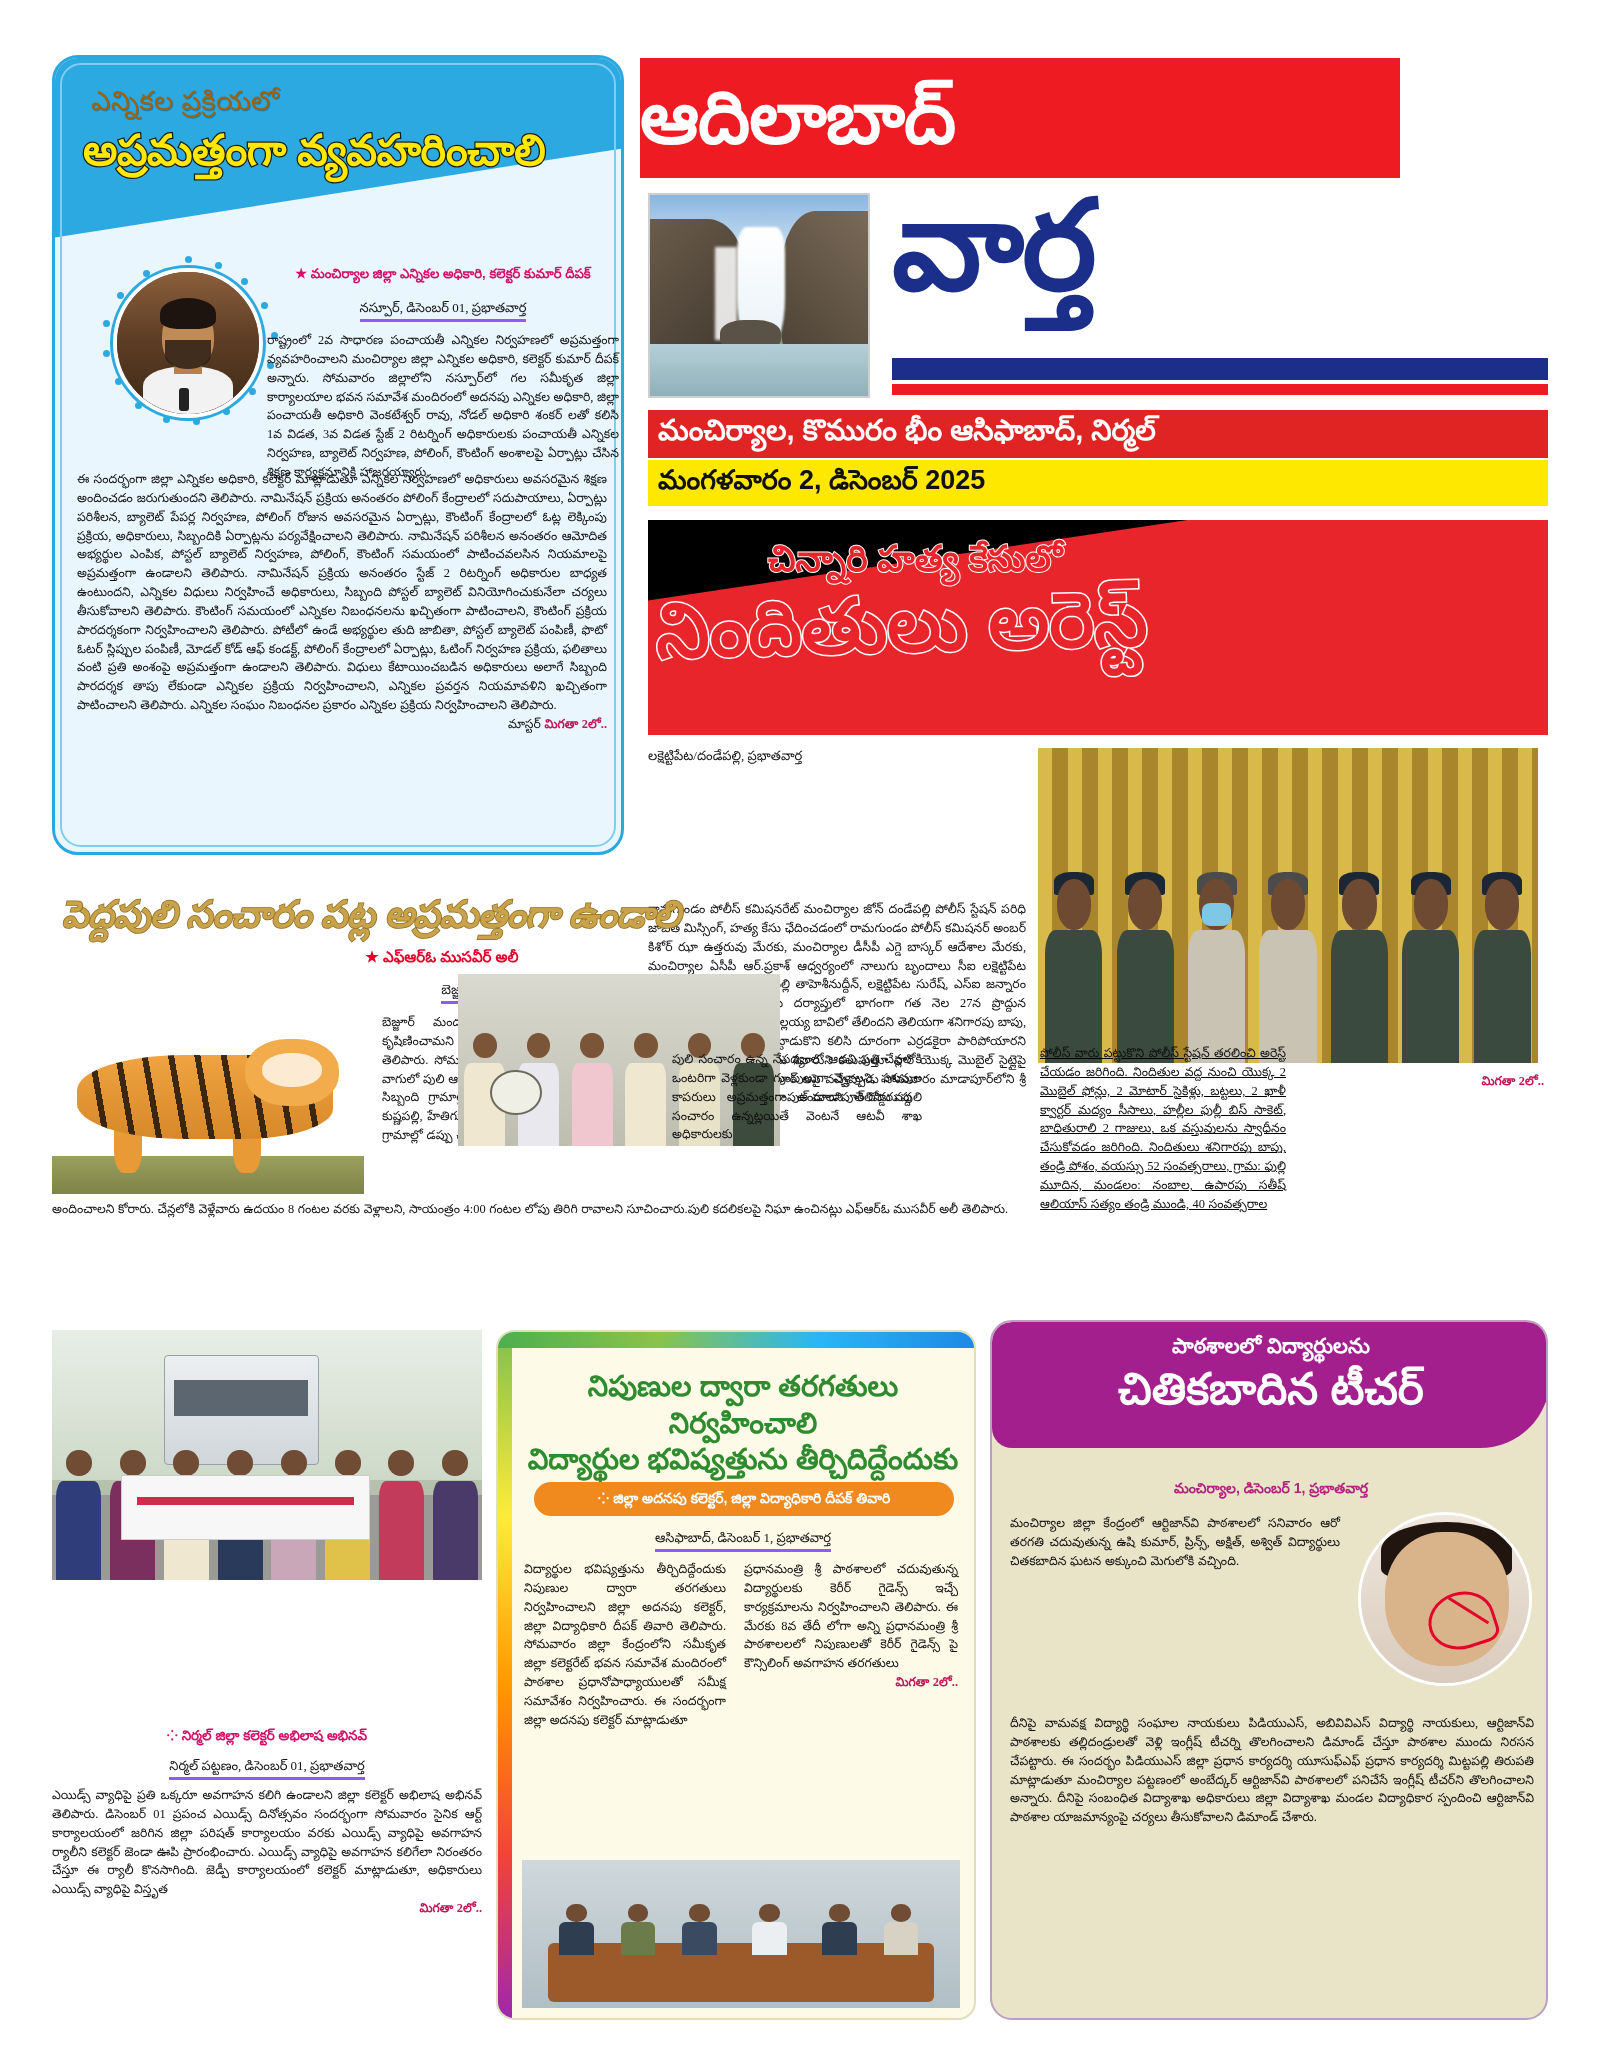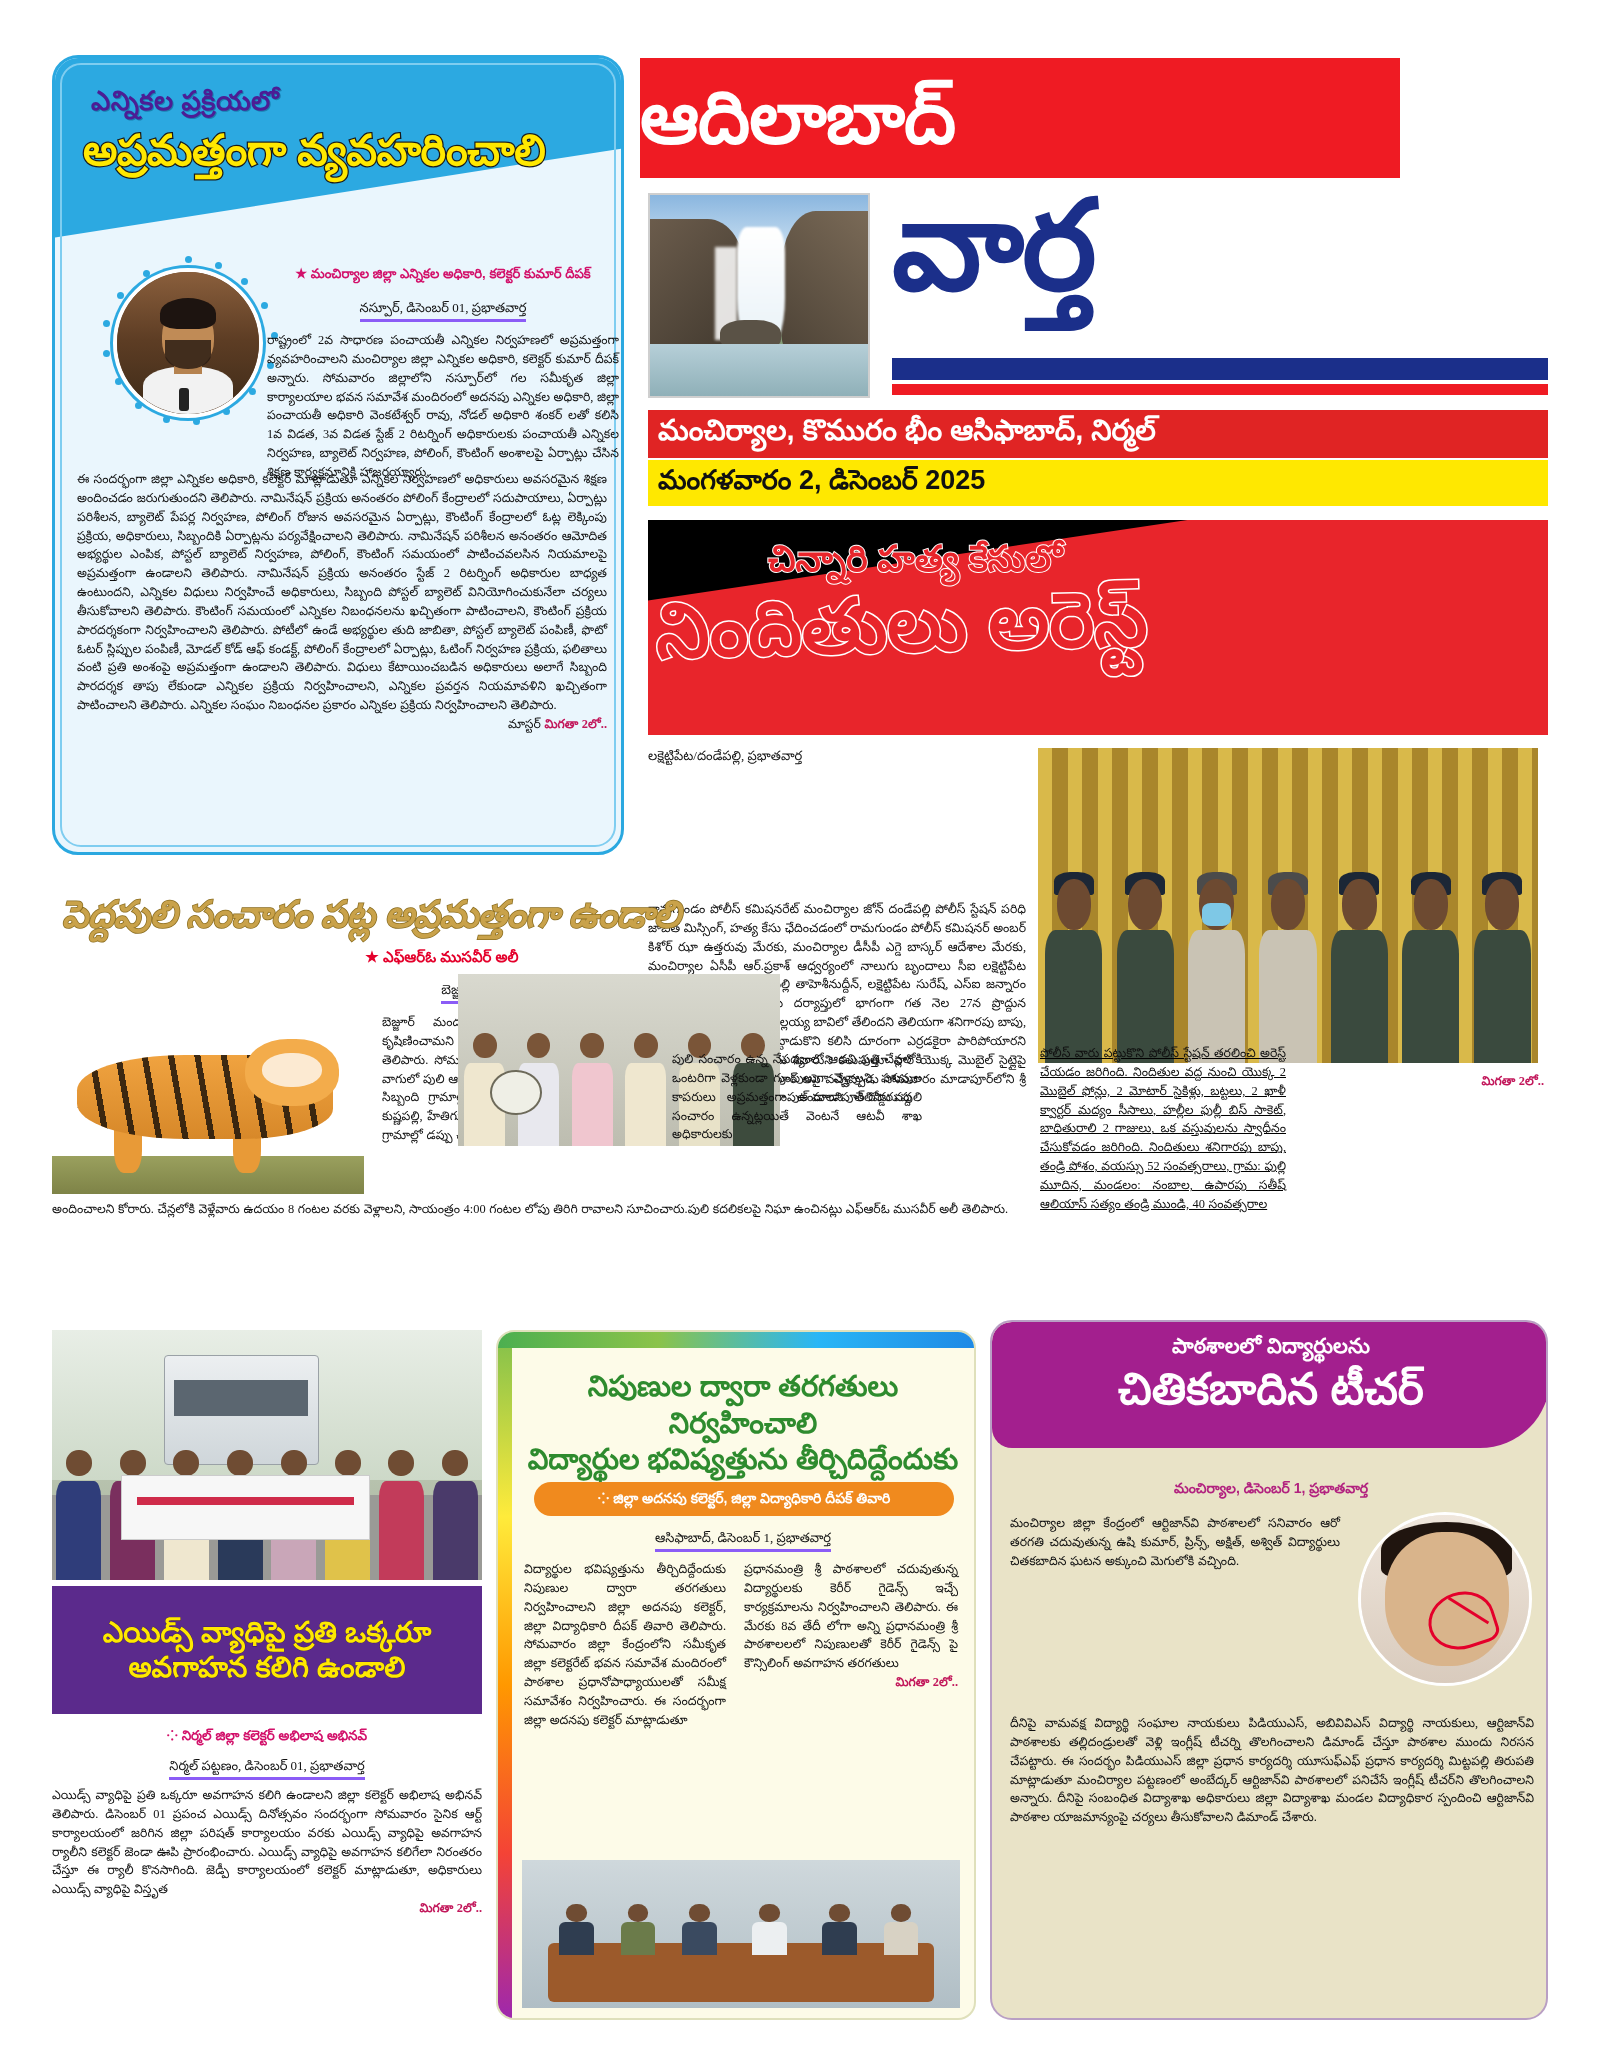--- a/index.html
+++ b/index.html
@@ -62,21 +62,21 @@
     border-radius: 21px;
     pointer-events: none;
   }
   .kicker-band2 {
     position: absolute; left: 0; top: 0; width: 572px; height: 195px;
     background: #2ca9e1;
     clip-path: polygon(0 0, 100% 0, 100% 46%, 0 92%);
   }
   .kicker-text {
     position: absolute; left: 36px; top: 28px;
-    font-size: 27px; font-weight: bold; color: #4c1d95;
+    font-size: 27px; font-weight: normal; color: #a16207;
     font-family: "Liberation Sans", sans-serif;
     letter-spacing: .5px;
     text-shadow: 1px 1px 0 #1a7fb0;
   }
   .head-main {
     position: absolute; left: 28px; top: 68px; width: 540px;
     font-size: 43px; font-weight: bold; color: #ffe800;
     font-family: "Liberation Sans", sans-serif;
     -webkit-text-stroke: 2.5px #1a1a1a;
     paint-order: stroke fill;
@@ -631,24 +631,20 @@
             <b style="background:#c23b5a"></b>
           </div>
         <div class="c">
             <i></i>
             <b style="background:#4a3a6a"></b>
           </div>
       </div>
       <div class="banner"></div>
     </div>
 
-    <div class="aids-head">
-      <span>ఎయిడ్స్ వ్యాధిపై ప్రతి ఒక్కరూ</span>
-      <span>అవగాహన కలిగి ఉండాలి</span>
-    </div>
 
     <div class="aids-by byline-red">⁘ నిర్మల్ జిల్లా కలెక్టర్ అభిలాష అభినవ్</div>
 
     <div class="aids-dl dateline-wrap">
       <span class="dateline">నిర్మల్ పట్టణం, డిసెంబర్ 01, ప్రభాతవార్త</span>
     </div>
 
     <div class="aids-body">
       <p class="body-text">ఎయిడ్స్ వ్యాధిపై ప్రతి ఒక్కరూ అవగాహన కలిగి ఉండాలని జిల్లా కలెక్టర్ అభిలాష అభినవ్ తెలిపారు. డిసెంబర్ 01 ప్రపంచ ఎయిడ్స్ దినోత్సవం సందర్భంగా సోమవారం సైనిక ఆర్ట్ కార్యాలయంలో జరిగిన జిల్లా పరిషత్ కార్యాలయం వరకు ఎయిడ్స్ వ్యాధిపై అవగాహన ర్యాలీని కలెక్టర్ జెండా ఊపి ప్రారంభించారు. ఎయిడ్స్ వ్యాధిపై అవగాహన కలిగేలా నిరంతరం చేస్తూ ఈ ర్యాలీ కొనసాగింది. జెడ్పీ కార్యాలయంలో కలెక్టర్ మాట్లాడుతూ, అధికారులు ఎయిడ్స్ వ్యాధిపై విస్తృత</p>
       <p class="body-text" style="text-align:right">

